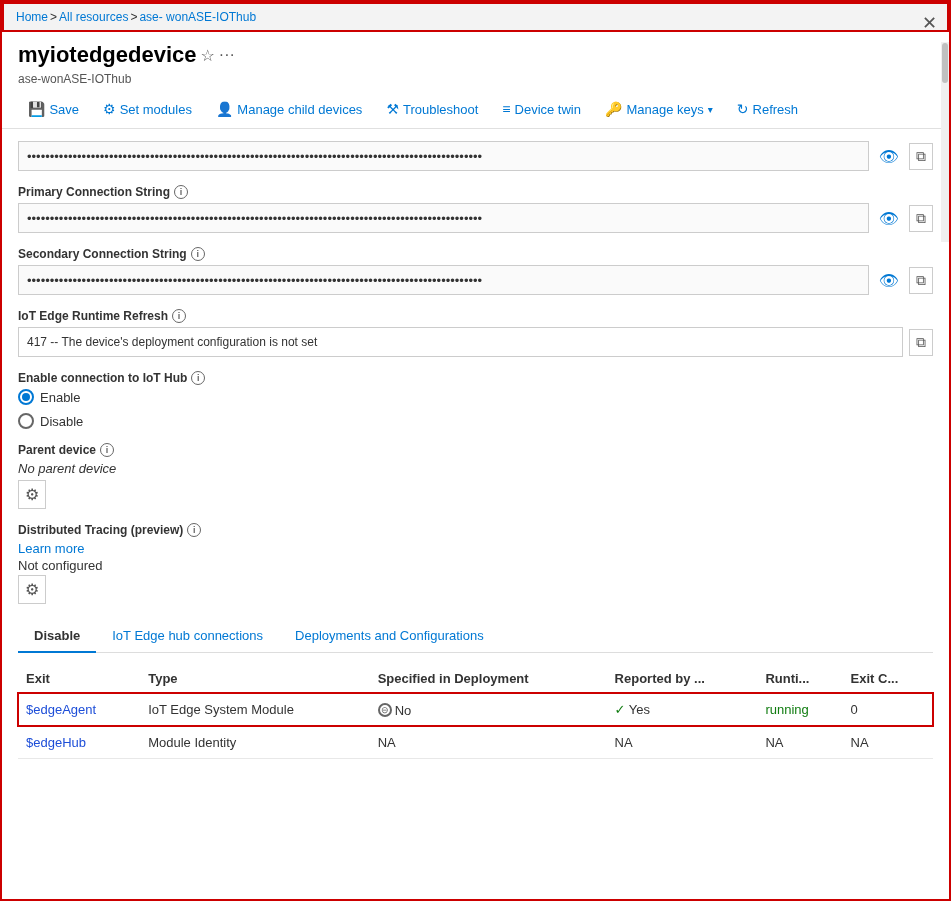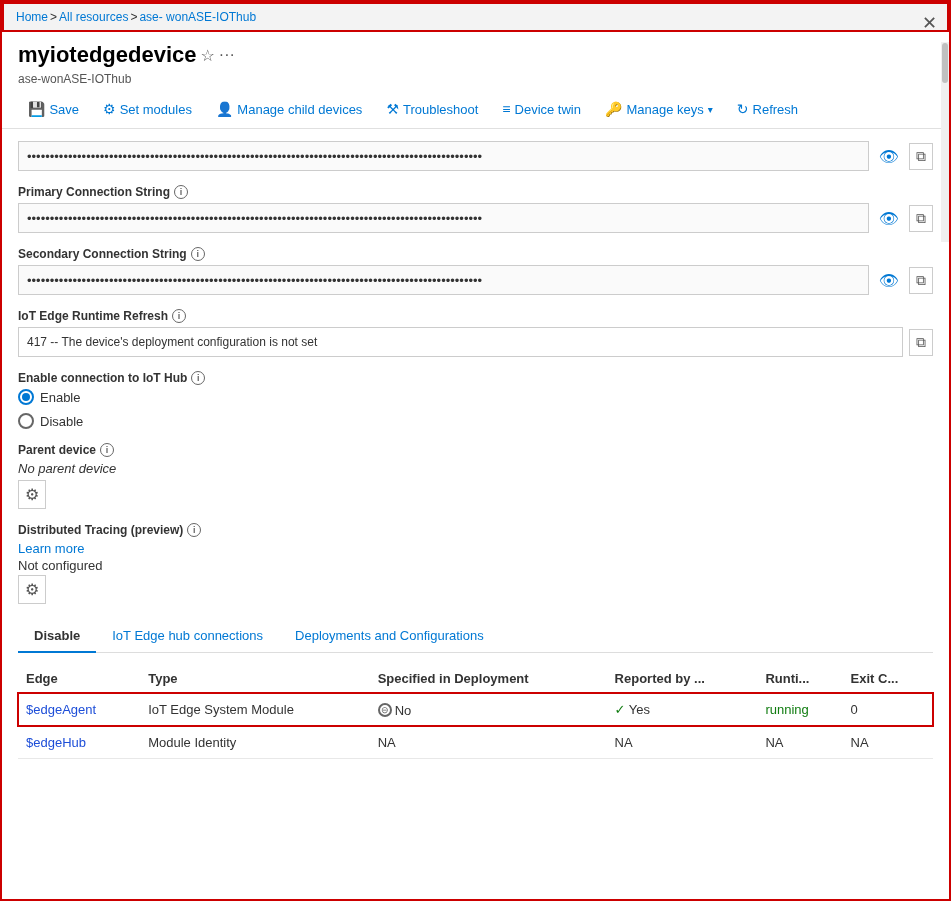--- a/index.html
+++ b/index.html
@@ -416,21 +416,21 @@
       </div>
       <div class="tab">
         <span>Deployments and Configurations</span>
       </div>
     </div>
 
     <div class="table-area">
       <table class="data-table">
         <thead>
           <tr>
-            <th>Edge</th>
+            <th>Exit</th>
             <th>Type</th>
             <th>Specified in Deployment</th>
             <th>Reported by ...</th>
             <th>Runti...</th>
             <th>Exit C...</th>
           </tr>
         </thead>
         <tbody>
           <tr class="highlighted">
             <td>

